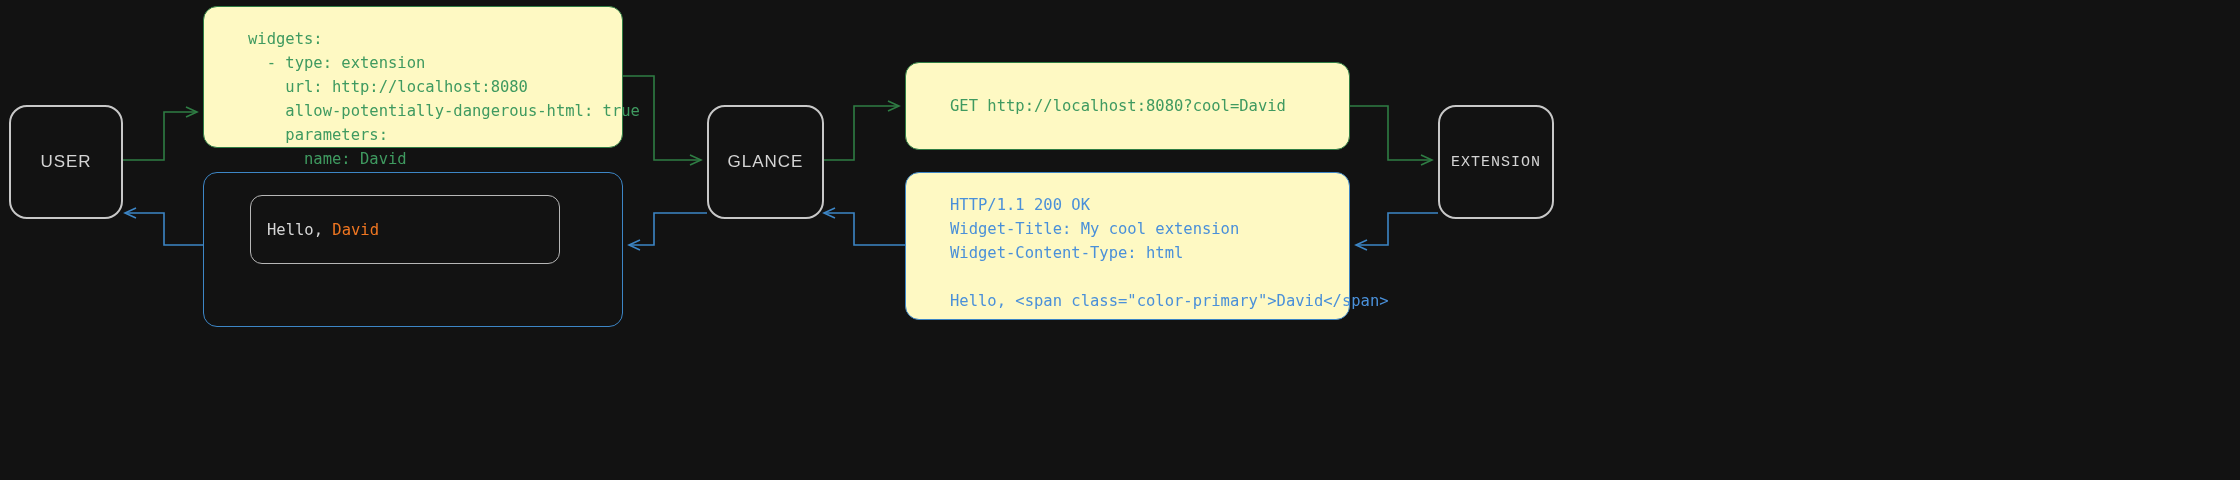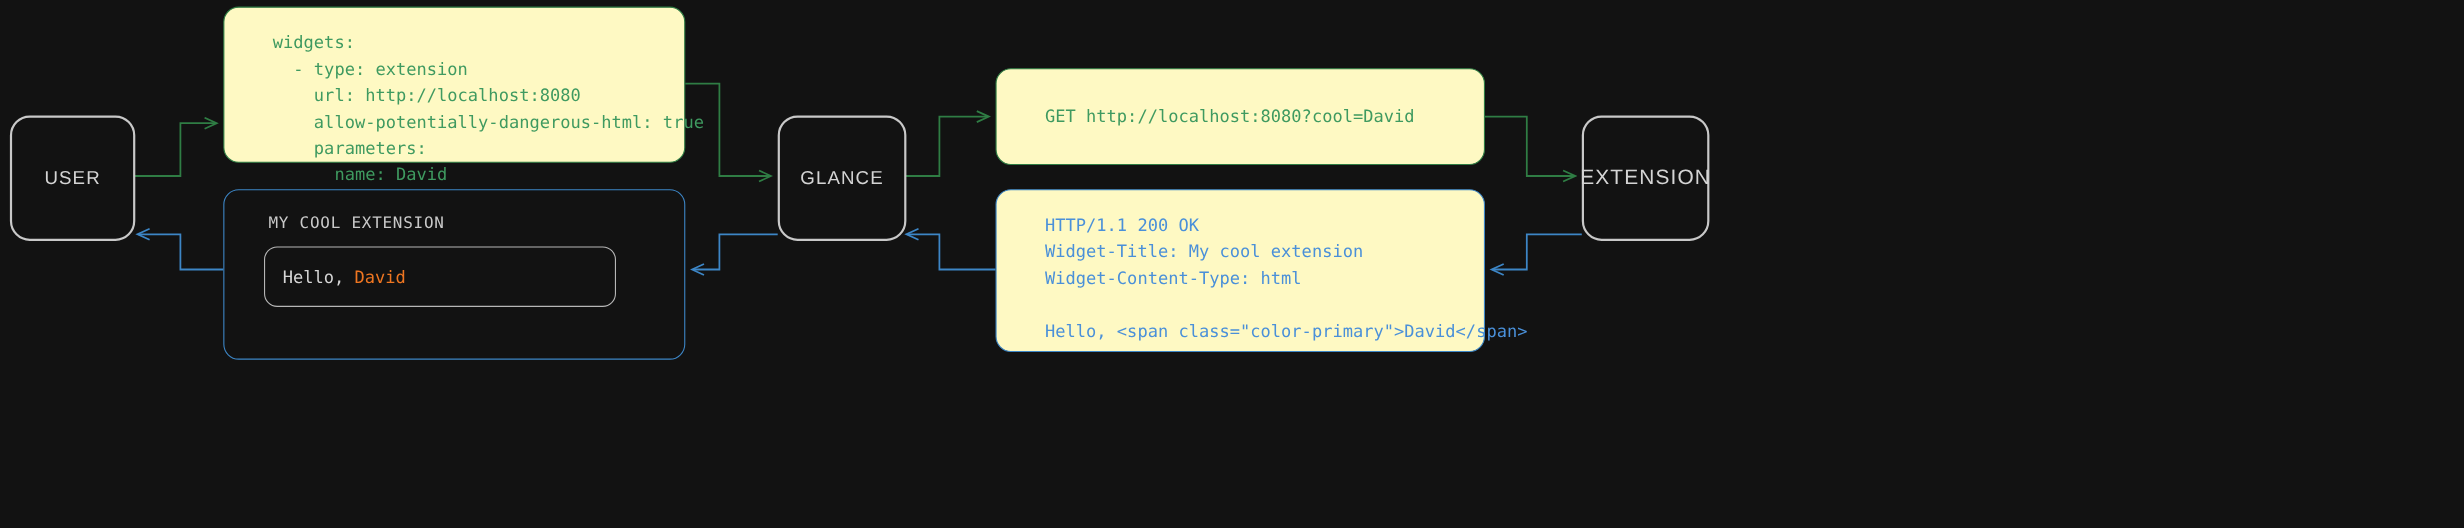--- a/index.html
+++ b/index.html
@@ -16,21 +16,21 @@
   .node{
     position:absolute;
     border:2px solid #c8c8c8;
     border-radius:18px;
     background:#121212;
     display:flex;align-items:center;justify-content:center;
     color:#d4d4d4;
     letter-spacing:1px;
   }
   .node-sans{font-family:"Liberation Sans","DejaVu Sans",sans-serif;font-size:17px;}
-  .node-mono{font-family:Liberation Sans, sans-serif;font-size:19px;}
+  .node-mono{font-family:Liberation Mono, monospace;font-size:15px;}
   #node-user     {left:9px;   top:105px; width:110px; height:110px;}
   #node-glance   {left:707px; top:105px; width:113px; height:110px;}
   #node-extension{left:1438px;top:105px; width:112px; height:110px;}
 
   
   .msgbox{
     position:absolute;
     border-radius:14px;
     background:#fef9c3;
     box-sizing:border-box;
@@ -56,23 +56,23 @@
   #box-widget {left:203px; top:172px; width:420px; height:155px;
                border:1.6px solid #3d86c6;border-radius:14px;background:#121212;
                position:absolute;box-sizing:border-box;padding:22px 26px;}
   .widget-title{
     font-family:"DejaVu Sans Mono","Liberation Mono",monospace;
     font-size:14.5px;color:#c9c9c9;letter-spacing:.7px;
     margin:0 0 13px 14px;
   }
   .widget-frame{
     border:1.5px solid #b6b6b6;border-radius:12px;
-    height:55px;box-sizing:border-box;
+    height:69px;box-sizing:border-box;
     display:flex;align-items:center;
-    padding:0 16px;margin-left:10px;margin-right:36px;
+    padding:0 16px;margin-left:20px;margin-right:36px;
   }
   .widget-line{
     font-family:"DejaVu Sans Mono","Liberation Mono",monospace;
     font-size:15.5px;color:#d6d6d6;white-space:pre;
   }
   .accent{color:#ef7621;}
 </style>
 </head>
 <body>
 
@@ -132,20 +132,19 @@
 
   <div class="msgbox blue-box" id="box-resp">
     <pre>HTTP/1.1 200 OK
 Widget-Title: My cool extension
 Widget-Content-Type: html
 
 Hello, &lt;span class="color-primary"&gt;David&lt;/span&gt;</pre>
   </div>
 
   <div id="box-widget">
-    <div class="widget-title">MY COOL EXTENSION</div>
     <div class="widget-frame">
       <span class="widget-line">Hello, </span>
         <span class="widget-line accent">David</span>
     </div>
   </div>
 
 </div>
 
 </body></html>

